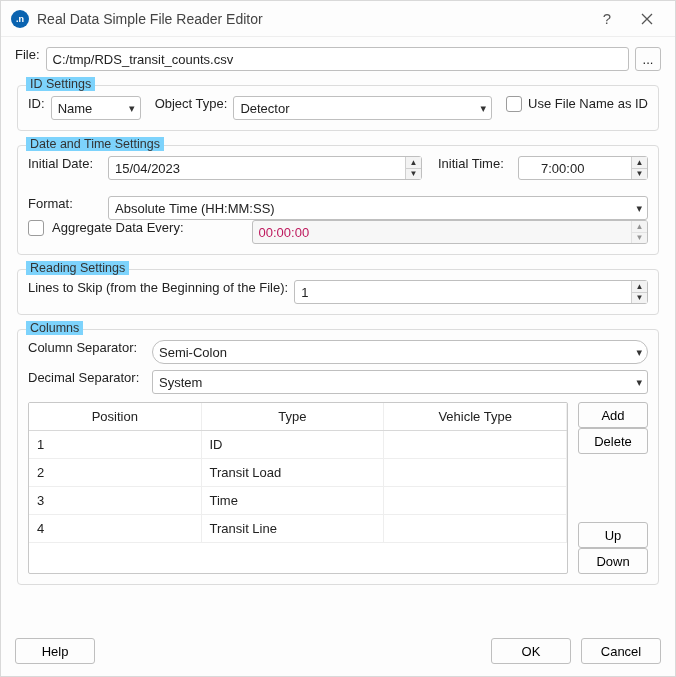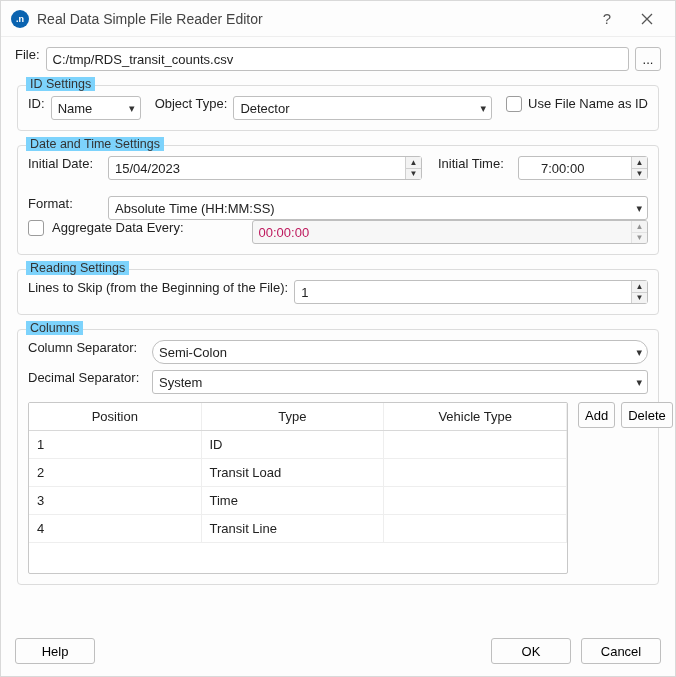--- a/index.html
+++ b/index.html
@@ -130,21 +130,21 @@
     border-right: 1px solid #eee;
     background: #fff;
     color: #222;
   }
   td {
     padding: 6px 8px;
     border-bottom: 1px solid #eee;
     border-right: 1px solid #eee;
   }
   .side-btns {
-    display: flex; flex-direction: row; gap: 6px;
+    display: flex; flex-direction: column; 
     width: 70px;
   }
   .btn {
     height: 26px;
     border: 1px solid #bfbfbf;
     border-radius: 3px;
     background: #fdfdfd;
     display: flex; align-items: center; justify-content: center;
     font: inherit;
     cursor: pointer;

